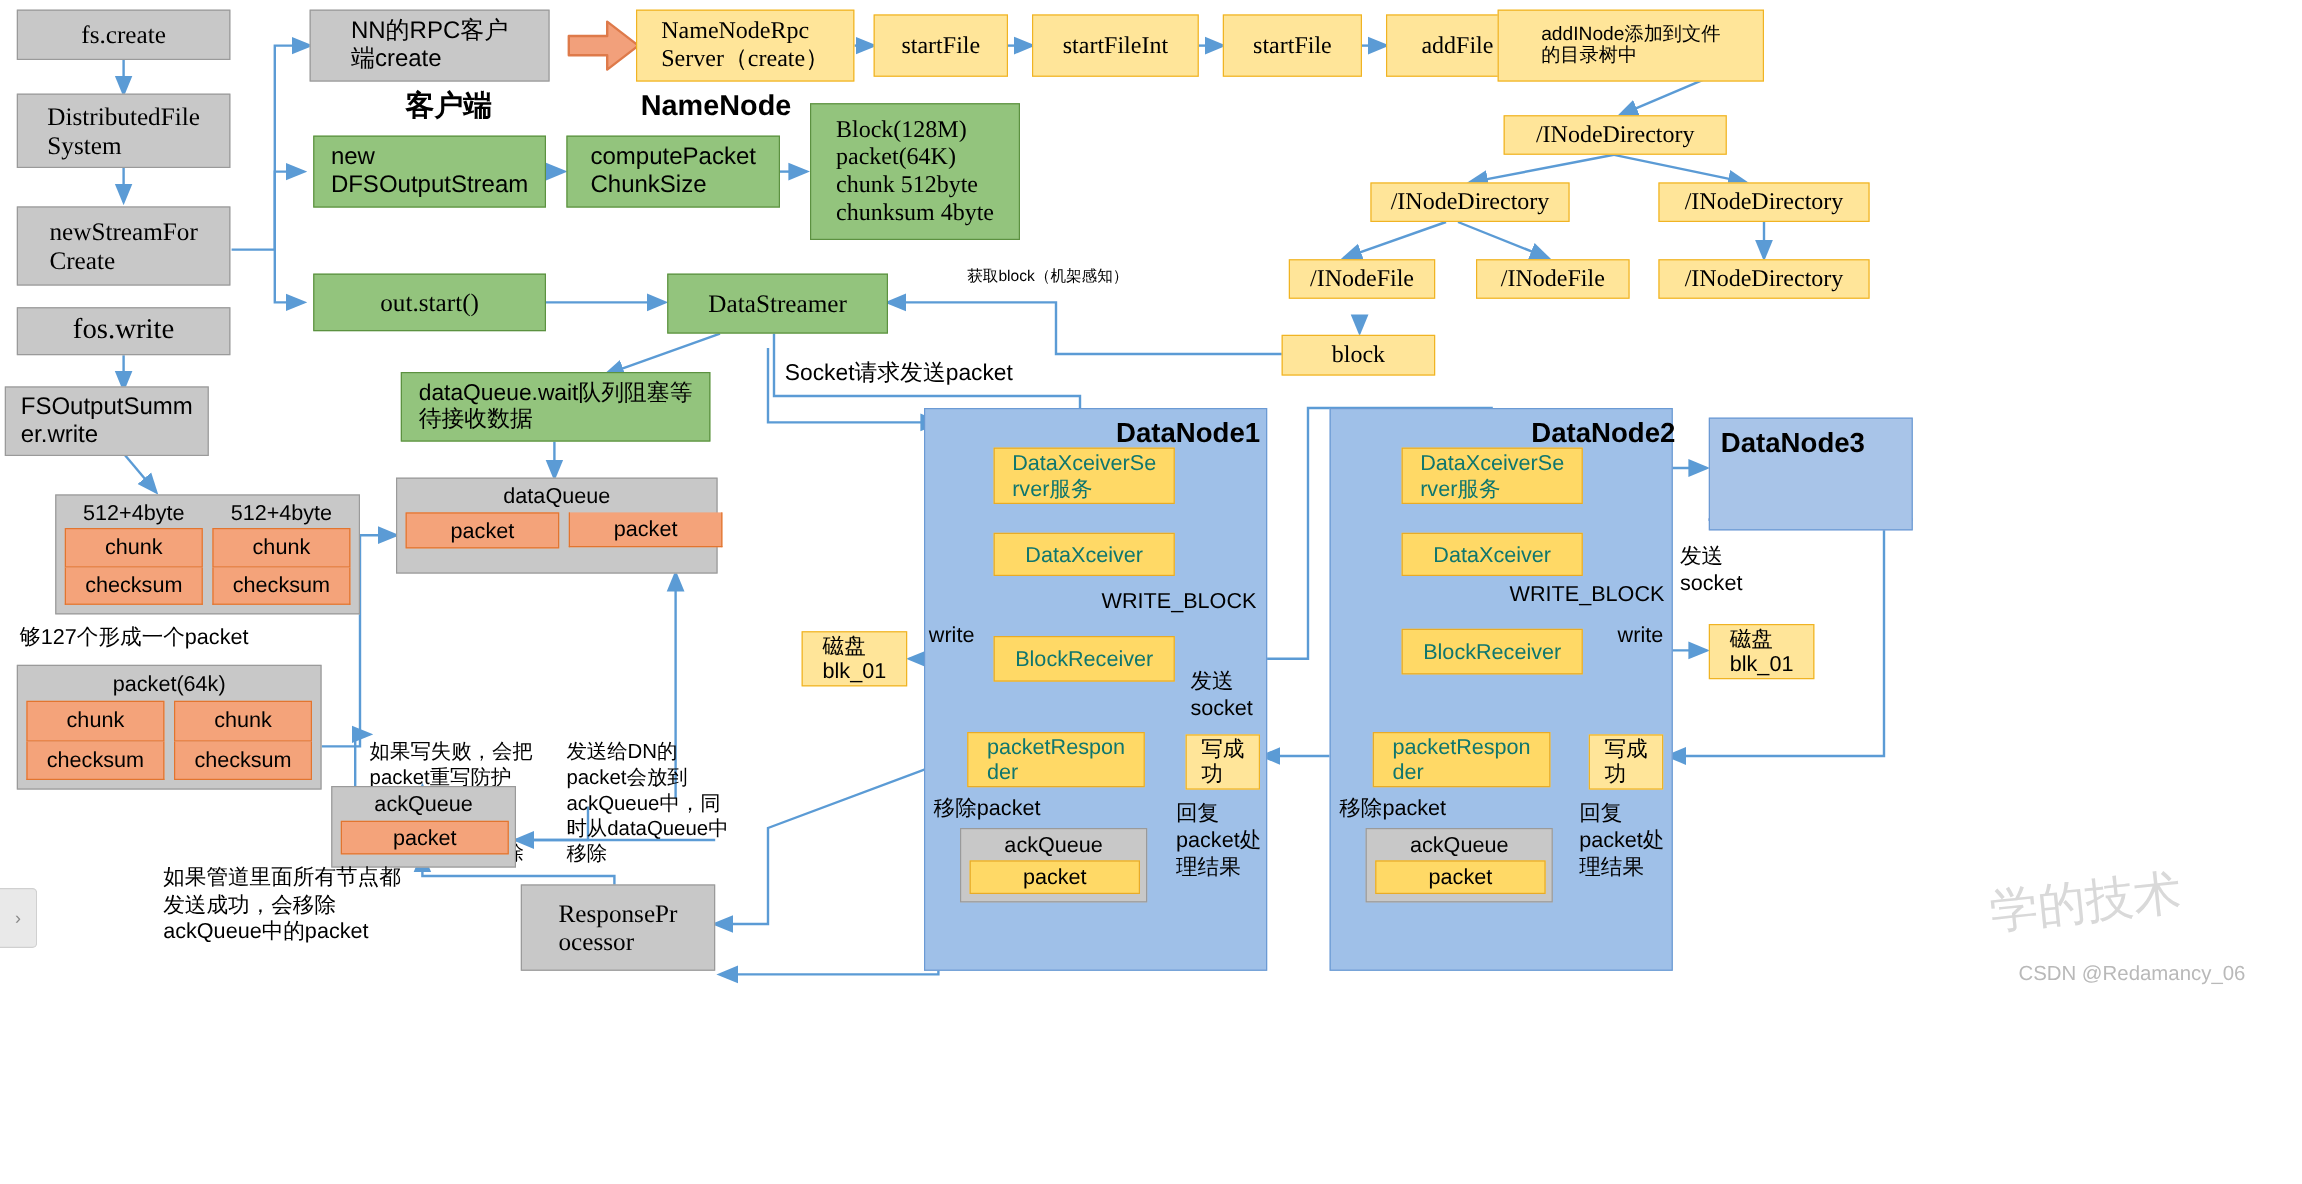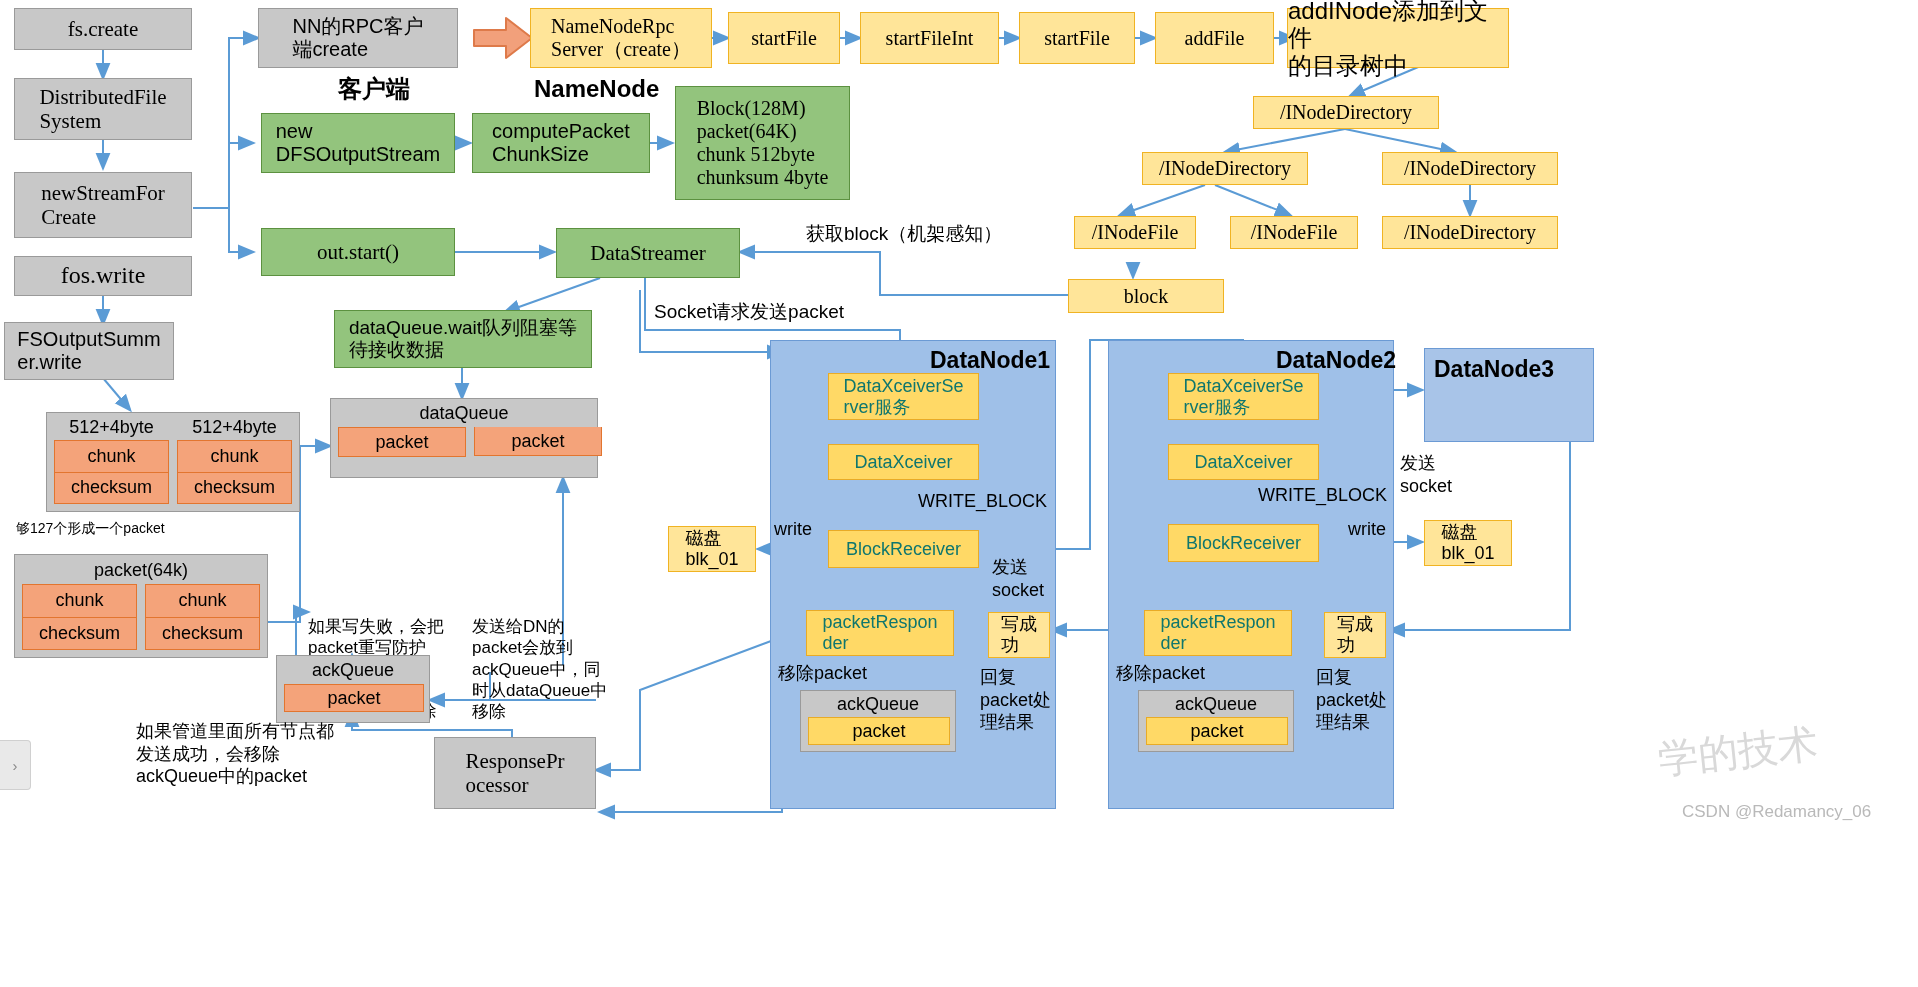--- a/index.html
+++ b/index.html
@@ -159,21 +159,21 @@
       <div class="col">
         <div class="cell" style="font-size:18px;">chunk</div>
         <div class="cell" style="font-size:18px;">checksum</div>
       </div>
       <div class="col">
         <div class="cell" style="font-size:18px;">chunk</div>
         <div class="cell" style="font-size:18px;">checksum</div>
       </div>
     </div>
   </div>
-  <div class="lbl" style="left:16px;top:520px;font-size:14px;">够127个形成一个packet</div>
+  <div class="lbl" style="left:16px;top:520px;font-size:18px;">够127个形成一个packet</div>
 
   <div class="stack" style="left:14px;top:554px;width:254px;height:104px;">
     <div class="stack-title" style="padding:5px 0 3px 0;font-size:18px;">packet(64k)</div>
     <div class="cols">
       <div class="col">
         <div class="cell" style="font-size:18px;">chunk</div>
         <div class="cell" style="font-size:18px;">checksum</div>
       </div>
       <div class="col">
         <div class="cell" style="font-size:18px;">chunk</div>
@@ -199,51 +199,51 @@
 
   <div class="node green serif" style="left:675px;top:86px;width:175px;height:114px;font-size:20px;white-space:pre-line;">Block(128M)
 packet(64K)
 chunk 512byte
 chunksum 4byte</div>
 
   <div class="node green serif" style="left:261px;top:228px;width:194px;height:48px;font-size:21px;">out.start()</div>
 
   <div class="node green serif" style="left:556px;top:228px;width:184px;height:50px;font-size:21px;">DataStreamer</div>
 
-  <div class="lbl" style="left:806px;top:222px;font-size:19px;">获取block（机架感知）</div>
+  <div class="lbl" style="left:806px;top:222px;font-size:13px;">获取block（机架感知）</div>
 
   <div class="node yellow-l serif" style="left:530px;top:8px;width:182px;height:60px;font-size:20px;white-space:pre-line;">NameNodeRpc
 Server（create）</div>
 
   <div class="lbl bold" style="left:534px;top:74px;font-size:24px;">NameNode</div>
 
   <div class="node yellow-l serif" style="left:728px;top:12px;width:112px;height:52px;font-size:20px;">startFile</div>
 
   <div class="node yellow-l serif" style="left:860px;top:12px;width:139px;height:52px;font-size:20px;">startFileInt</div>
 
   <div class="node yellow-l serif" style="left:1019px;top:12px;width:116px;height:52px;font-size:20px;">startFile</div>
 
   <div class="node yellow-l serif" style="left:1155px;top:12px;width:119px;height:52px;font-size:20px;">addFile</div>
 
-  <div class="node yellow-l sans" style="left:1287px;top:8px;width:222px;height:60px;font-size:24px;white-space:pre-line;">addINode添加到文件
+  <div class="node yellow-l sans" style="left:1248px;top:8px;width:222px;height:60px;font-size:16px;white-space:pre-line;">addINode添加到文件
 的目录树中</div>
 
   <div class="node yellow-l serif" style="left:1253px;top:96px;width:186px;height:33px;font-size:20px;">/INodeDirectory</div>
 
   <div class="node yellow-l serif" style="left:1142px;top:152px;width:166px;height:33px;font-size:20px;">/INodeDirectory</div>
 
   <div class="node yellow-l serif" style="left:1382px;top:152px;width:176px;height:33px;font-size:20px;">/INodeDirectory</div>
 
   <div class="node yellow-l serif" style="left:1074px;top:216px;width:122px;height:33px;font-size:20px;">/INodeFile</div>
 
   <div class="node yellow-l serif" style="left:1230px;top:216px;width:128px;height:33px;font-size:20px;">/INodeFile</div>
 
   <div class="node yellow-l serif" style="left:1382px;top:216px;width:176px;height:33px;font-size:20px;">/INodeDirectory</div>
 
-  <div class="node yellow-l serif" style="left:1068px;top:279px;width:156px;height:34px;font-size:20px;">block</div>
+  <div class="node yellow-l serif" style="left:1068px;top:279px;width:128px;height:34px;font-size:20px;">block</div>
 
   <div class="node green sans" style="left:334px;top:310px;width:258px;height:58px;font-size:19px;white-space:pre-line;">dataQueue.wait队列阻塞等
 待接收数据</div>
 
   <div class="stack" style="left:330px;top:398px;width:268px;height:80px;">
     <div class="stack-title" style="padding:4px 0 3px 0;font-size:18px;">dataQueue</div>
     <div class="cols" style="align-items:flex-start;">
       <div class="cell" style="height:28px;flex:none;width:50%;font-size:18px;">packet</div>
       <div class="cell" style="height:28px;flex:none;width:50%;font-size:18px;">packet</div>
     </div>

